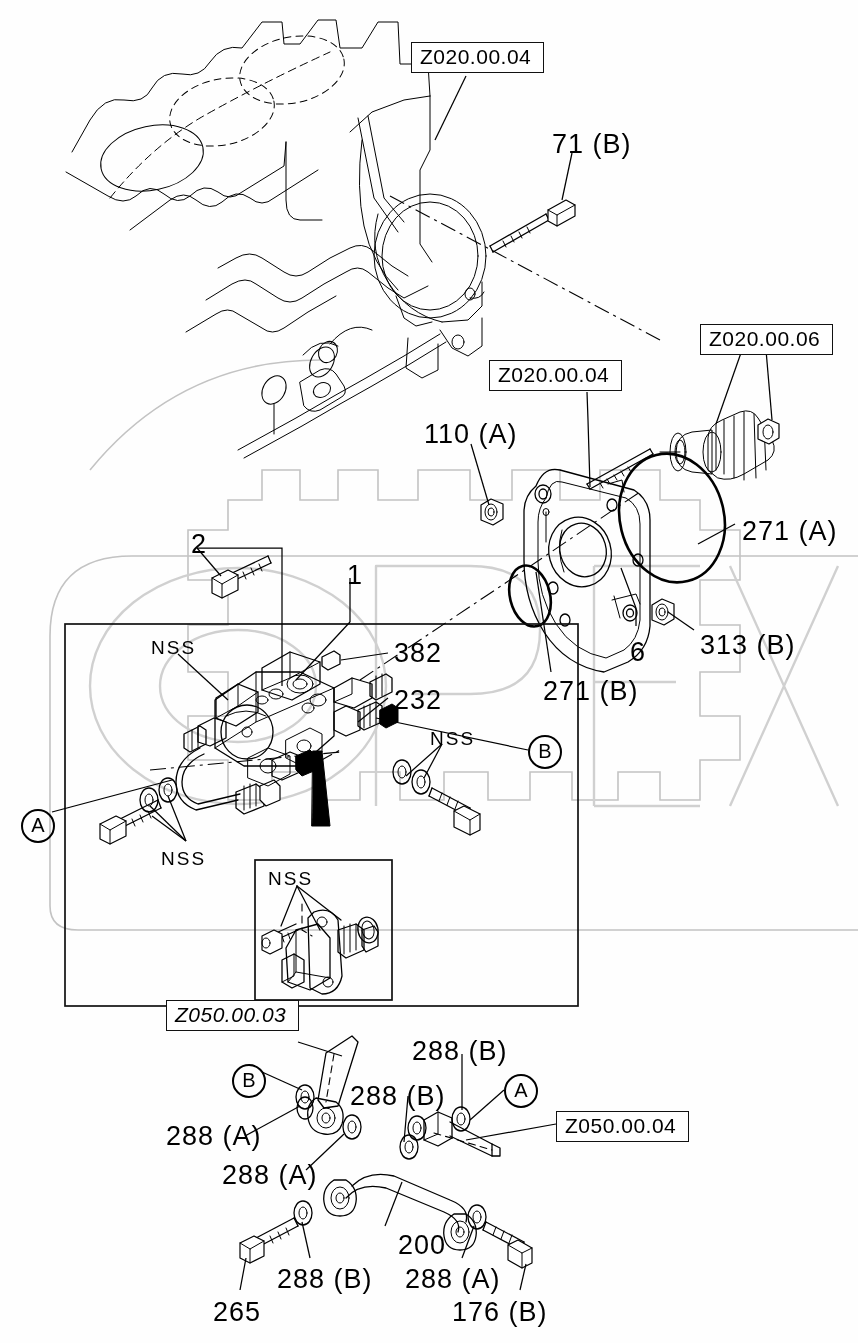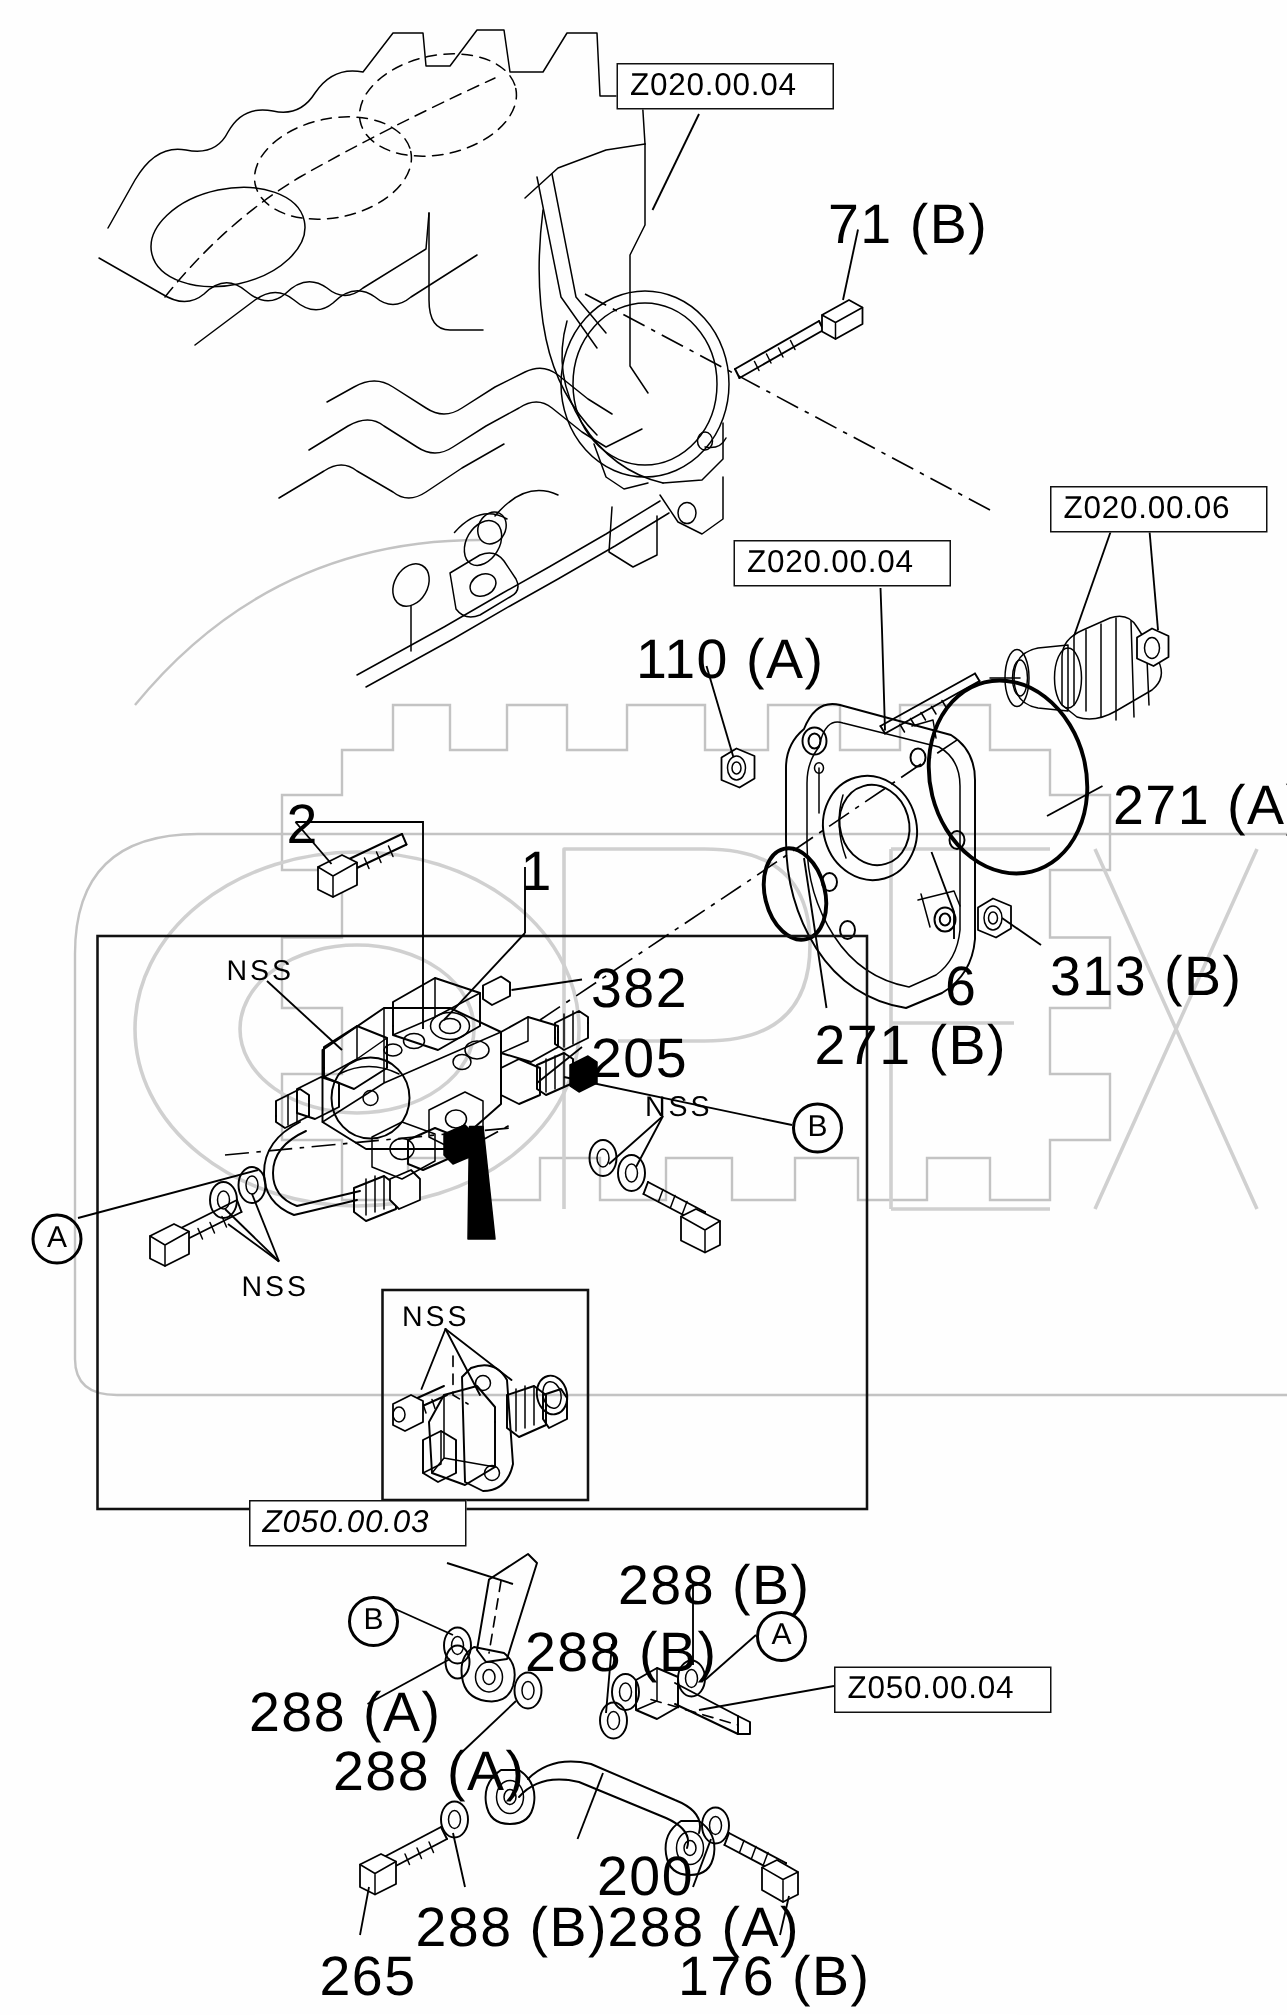--- a/index.html
+++ b/index.html
@@ -25,33 +25,33 @@
   }
   .lbl {
     position: absolute;
     font-family: "Liberation Sans", sans-serif;
     color: #000;
     white-space: nowrap;
     line-height: 1;
     letter-spacing: 1px;
   }
   .num {
-    font-size: 37px;
+    font-size: 27px;
   }
   .nss {
     font-size: 19px;
     letter-spacing: 2px;
   }
   .refbox {
     position: absolute;
     border: 1.6px solid #111;
     background: #fff;
     font-size: 21px;
     letter-spacing: 0.5px;
-    padding: 3px 24px 5px 8px;
+    padding: 3px 12px 5px 8px;
     color: #000;
     line-height: 1;
     font-family: "Liberation Sans", sans-serif;
     white-space: nowrap;
   }
   .circmark {
     position: absolute;
     width: 30px;
     height: 30px;
     border: 2px solid #000;
@@ -512,21 +512,21 @@
   <div class="refbox" style="left:700px; top:324px;">Z020.00.06</div>
   <div class="refbox" style="left:166px; top:1000px;font-style:italic;">Z050.00.03</div>
   <div class="refbox" style="left:556px; top:1111px;">Z050.00.04</div>
 
   <div class="lbl num" style="left:552px; top:131px;">71 (B)</div>
   <div class="lbl num" style="left:424px; top:421px;">110 (A)</div>
   <div class="lbl num" style="left:742px; top:518px;">271 (A)</div>
   <div class="lbl num" style="left:191px; top:531px;">2</div>
   <div class="lbl num" style="left:347px; top:562px;">1</div>
   <div class="lbl num" style="left:394px; top:640px;text-align:right;">382</div>
-  <div class="lbl num" style="left:394px; top:687px;">205</div>
+  <div class="lbl num" style="left:394px; top:687px;">232</div>
   <div class="lbl num" style="left:527px; top:678px;margin-left:16px;">271 (B)</div>
   <div class="lbl num" style="left:630px; top:639px;">6</div>
   <div class="lbl num" style="left:700px; top:632px;">313 (B)</div>
   <div class="lbl num" style="left:412px; top:1038px;">288 (B)</div>
   <div class="lbl num" style="left:350px; top:1083px;">288 (B)</div>
   <div class="lbl num" style="left:166px; top:1123px;">288 (A)</div>
   <div class="lbl num" style="left:222px; top:1162px;">288 (A)</div>
   <div class="lbl num" style="left:367px; top:1232px;margin-left:31px;">200</div>
   <div class="lbl num" style="left:277px; top:1266px;">288 (B)</div>
   <div class="lbl num" style="left:405px; top:1266px;">288 (A)</div>

